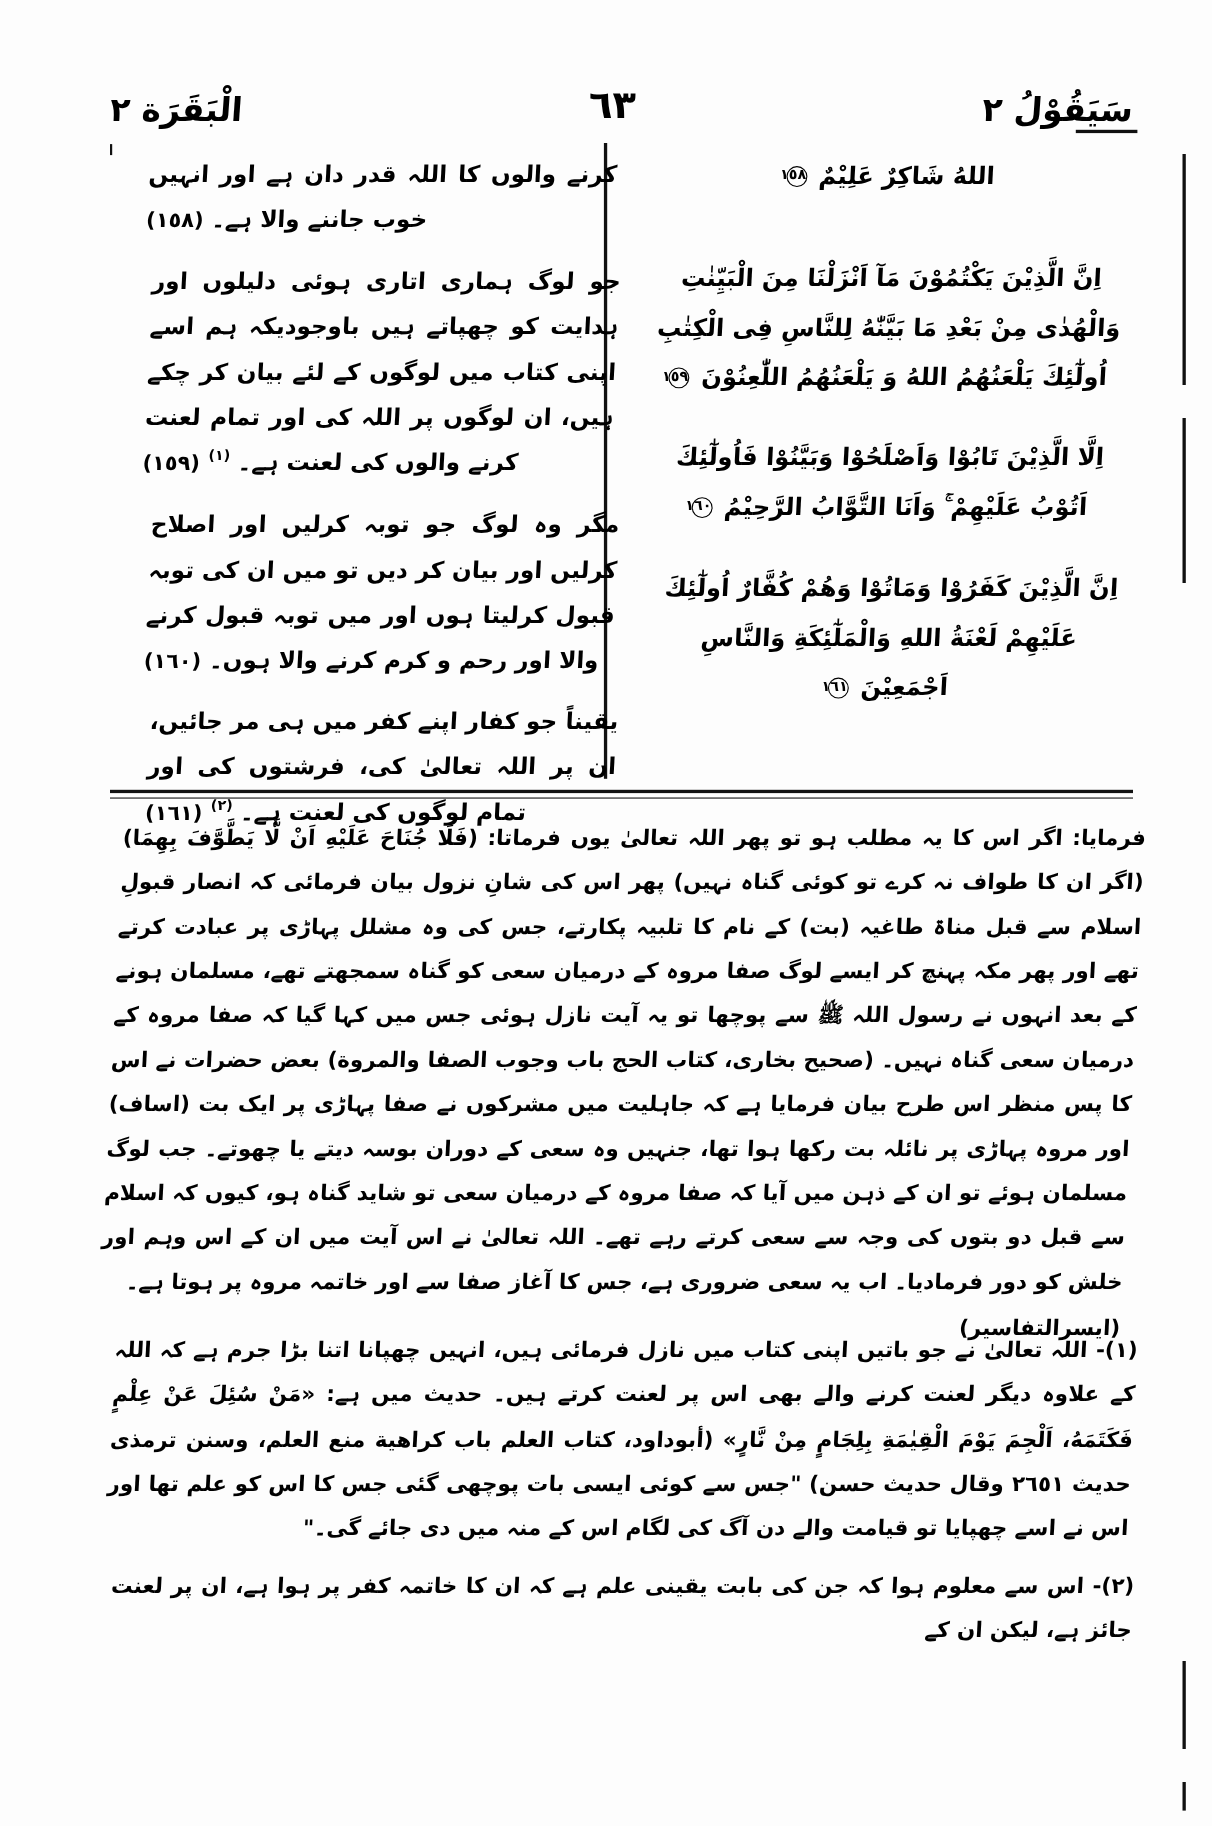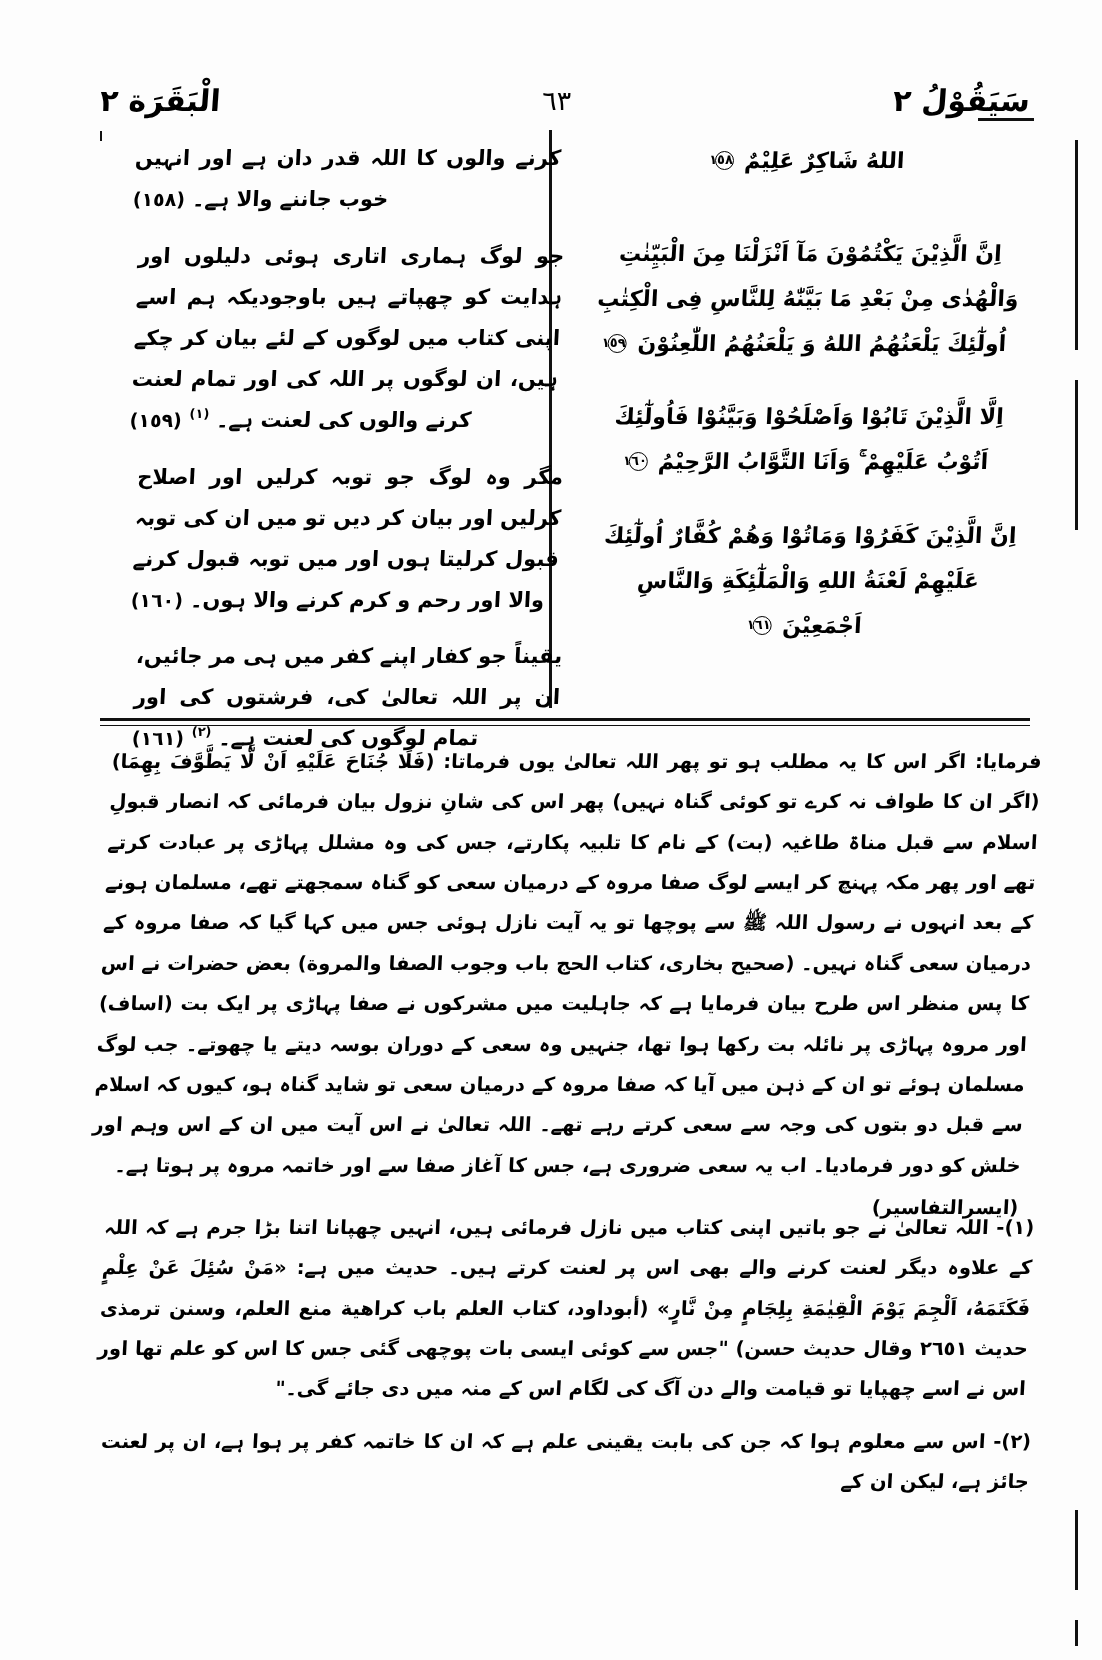--- a/index.html
+++ b/index.html
@@ -38,22 +38,22 @@
   .header-surah {
     font-family: "DejaVu Sans", sans-serif;
     font-size: 30px;
     font-weight: 700;
     line-height: 1;
     white-space: nowrap;
     transform: skewX(-4deg);
   }
   .header-page {
     font-family: "DejaVu Sans", sans-serif;
-    font-size: 27px;
-    font-weight: 400;
+    font-size: 35px;
+    font-weight: 700;
     letter-spacing: 1px;
     text-align: right;
   }
 
   
   .rule {
     position: absolute;
     background: #111;
   }
   .rule-top-right {        

